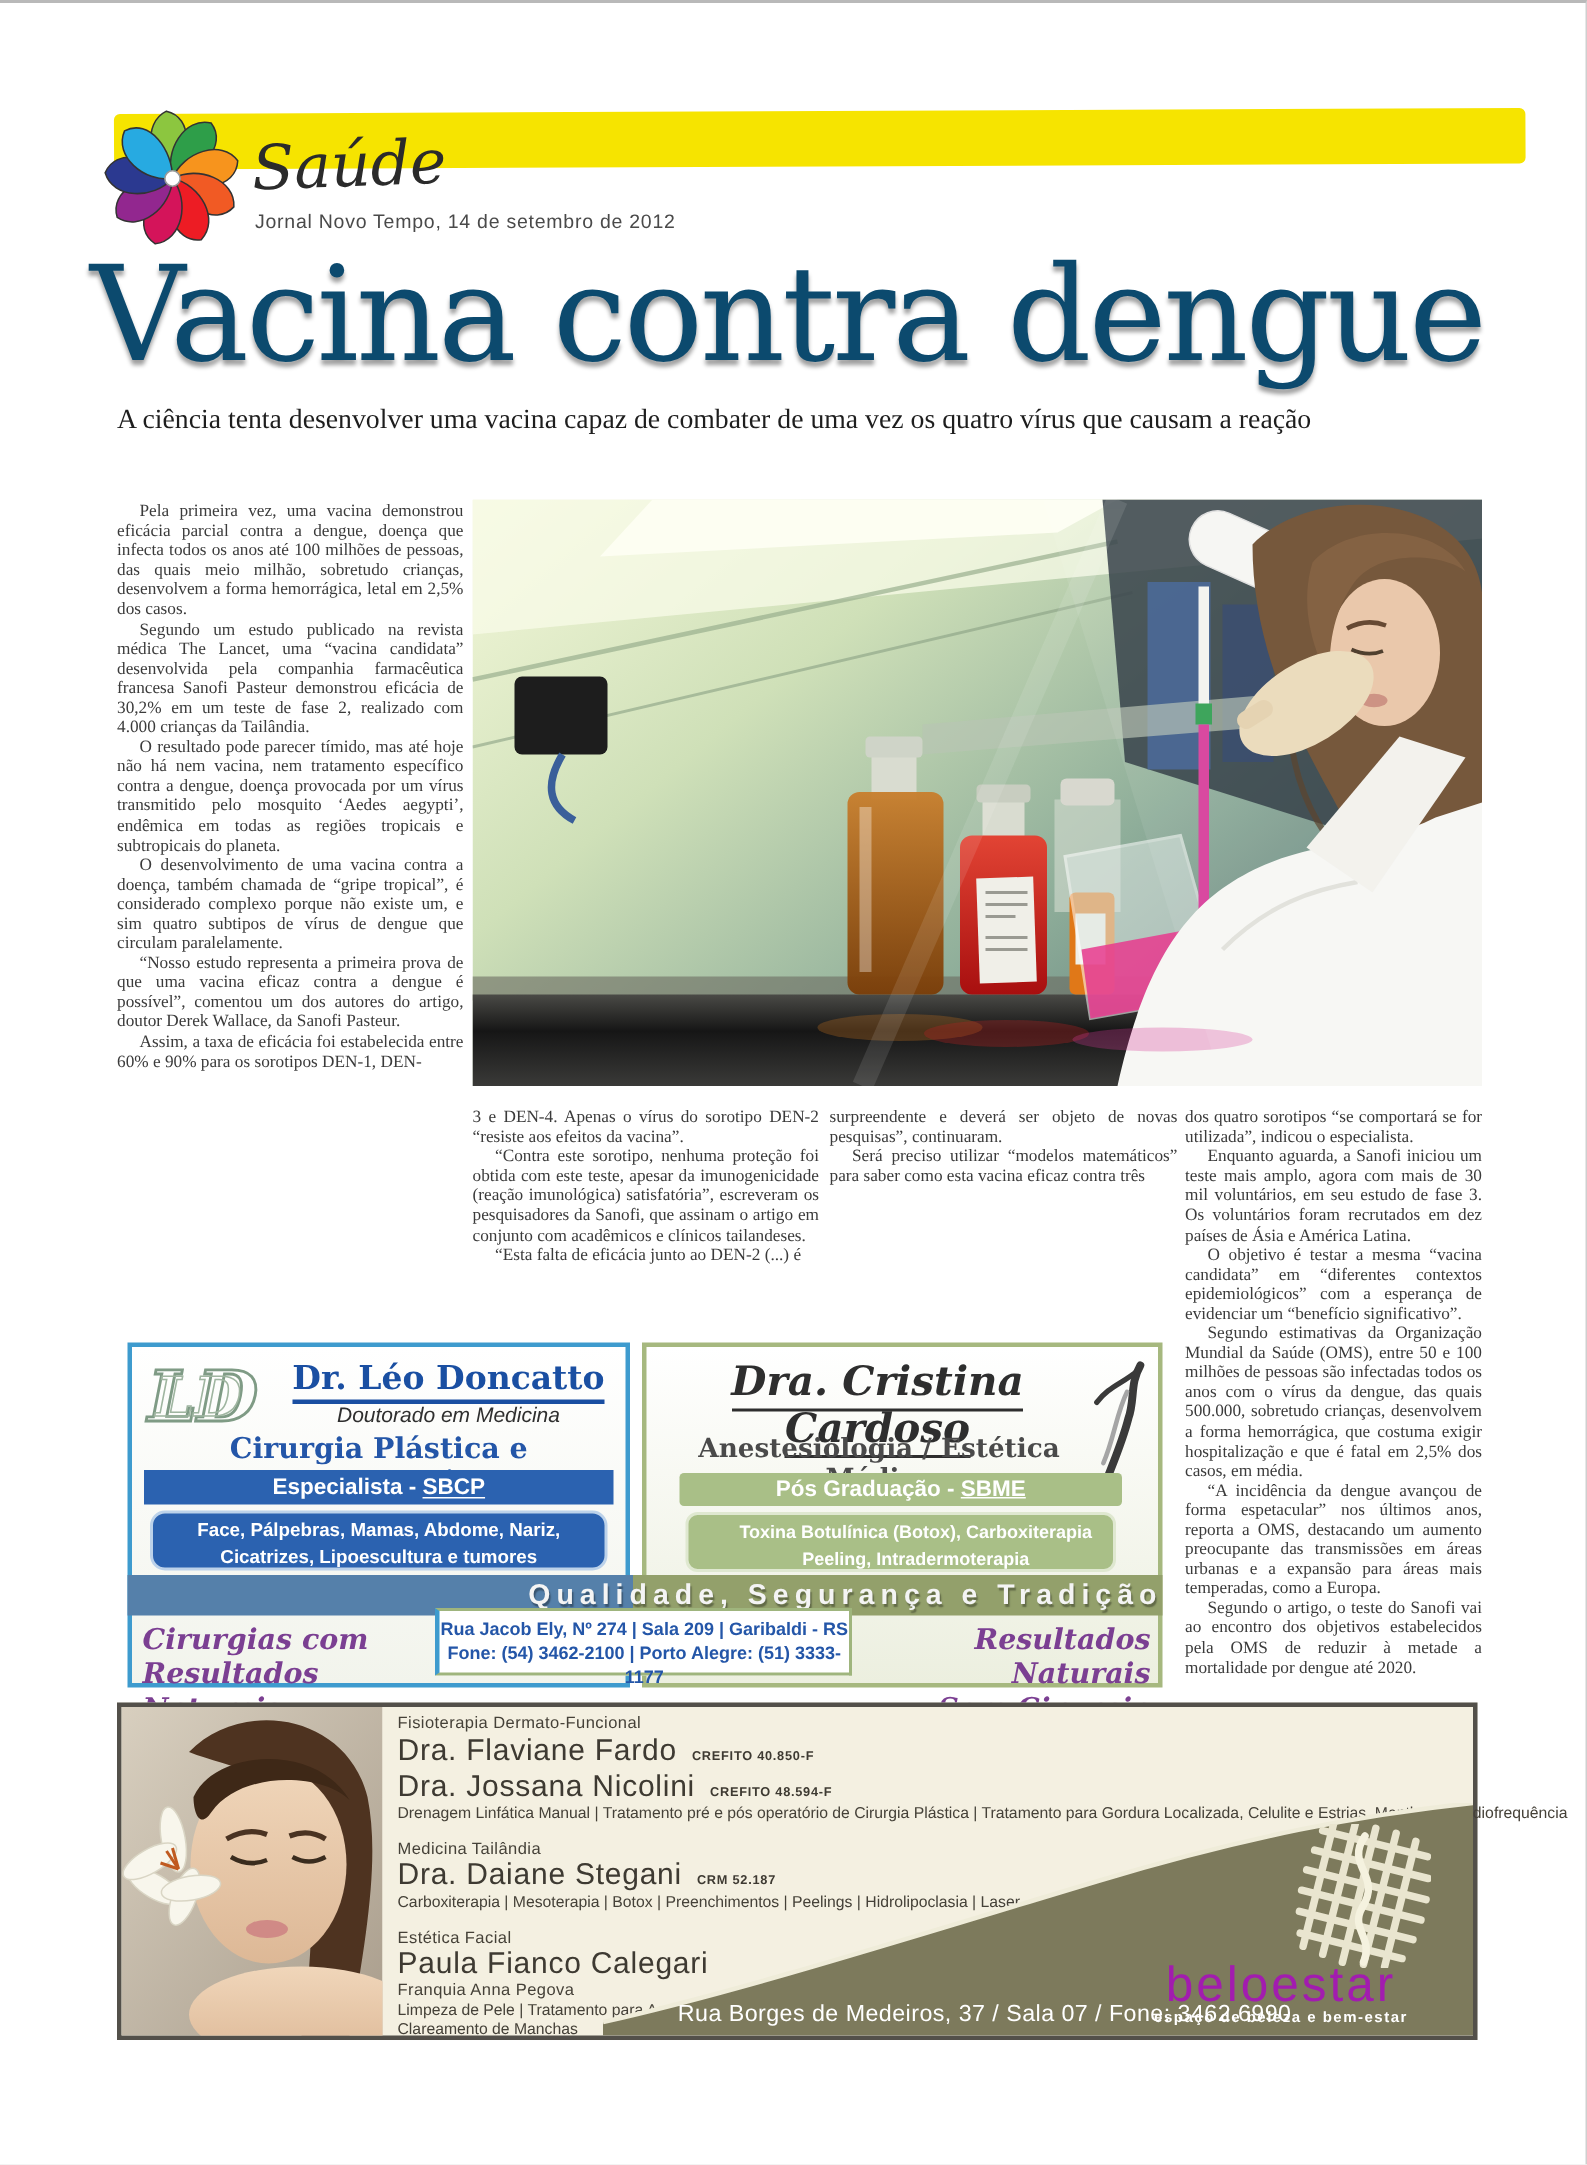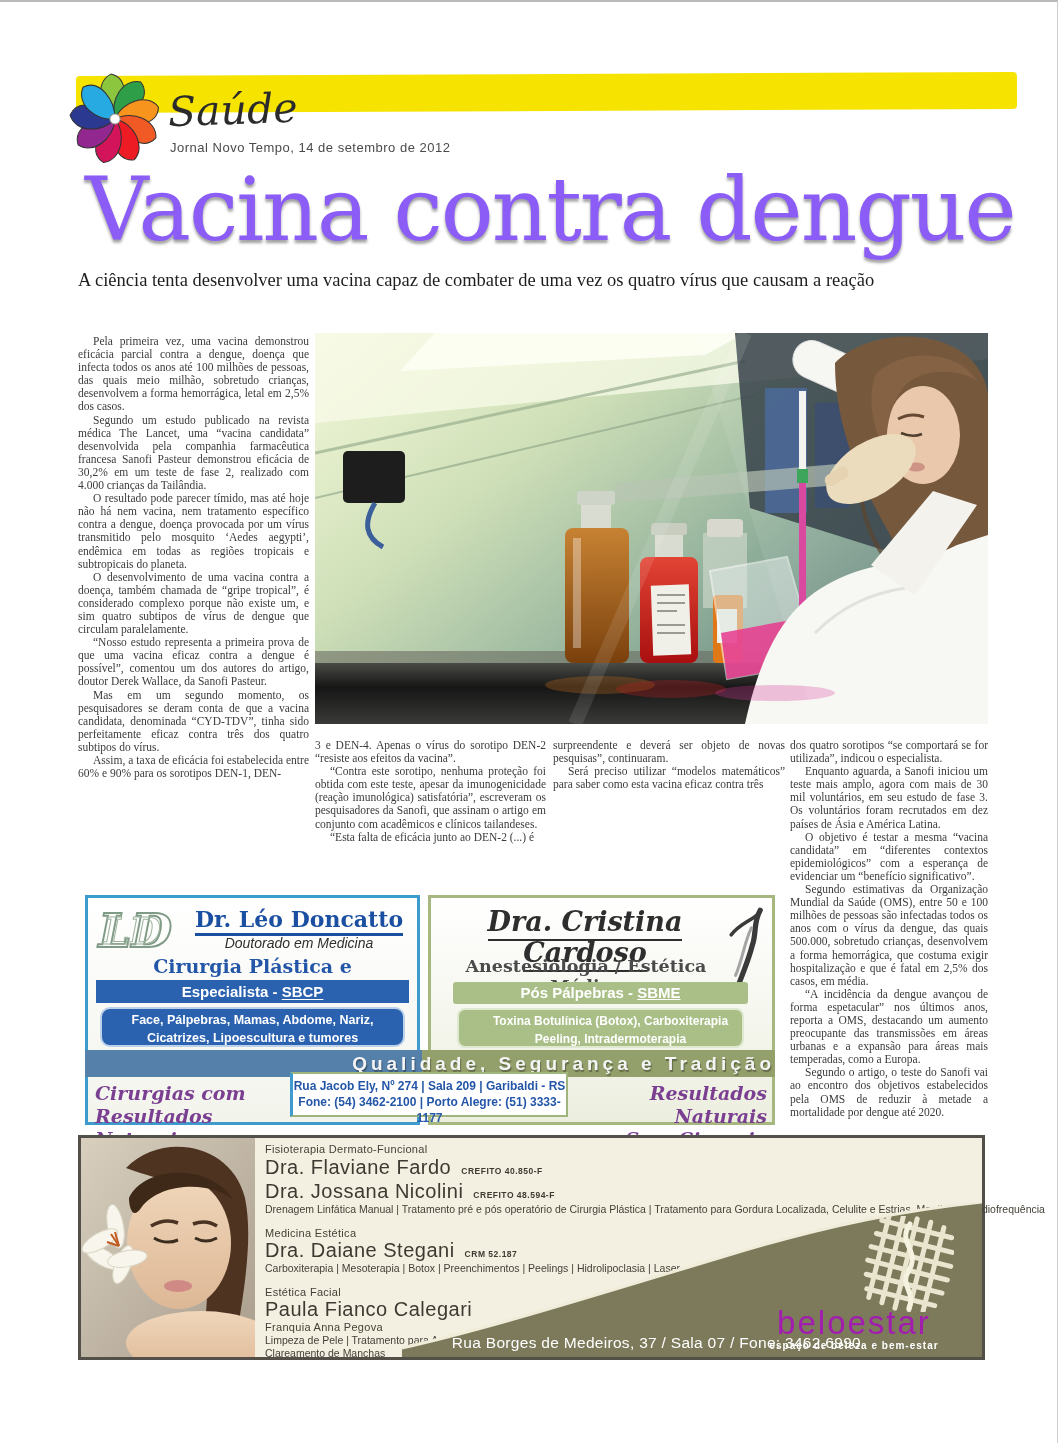--- a/index.html
+++ b/index.html
@@ -6,22 +6,22 @@
   .page{position:relative;width:1058px;height:1443px;background:#fff;margin:0 auto;
         font-family:"Liberation Sans",sans-serif;overflow:hidden;
         border-top:2px solid #b9b9b9;border-right:1px solid #cfcfcf;box-sizing:border-box;}
   
   .yellow-band{position:absolute;left:76px;top:72px;width:941px;height:37px;background:#F6E400;
                border-radius:4px;transform:rotate(-.25deg);}
   .flower{position:absolute;left:64px;top:66px;width:102px;height:102px;}
   .section-title{position:absolute;left:168px;top:84px;font-family:"DejaVu Serif",serif;
                  font-style:italic;font-size:41px;color:#2b2b2b;transform:rotate(-2deg);}
   .masthead-date{position:absolute;left:170px;top:138px;font-size:13px;color:#4a4a4a;letter-spacing:.5px;}
-  .headline{position:absolute;left:85px;top:156px;width:914px;font-family:"DejaVu Serif",serif;
-            font-size:88px;letter-spacing:-2px;color:#8b5cf6;white-space:nowrap;
+  .headline{position:absolute;left:60px;top:156px;width:914px;font-family:"DejaVu Serif",serif;
+            font-size:88px;letter-spacing:-2px;color:#0c4a6e;white-space:nowrap;
             text-shadow:0 3px 3px rgba(0,0,0,.38),0 -1px 0 rgba(255,255,255,.6);}
   .subhead{position:absolute;left:78px;top:268px;width:912px;font-family:"Liberation Serif",serif;
            font-size:18.5px;color:#1e1e1e;}
   
   .col{position:absolute;font-family:"Liberation Serif",serif;font-size:11.5px;line-height:13.1px;
        text-align:justify;color:#3b3b3b;overflow:hidden;}
   .col p{margin:0;text-indent:15px;}
   .col.cont p:first-child{text-indent:0;}
   .col1{left:78px;top:333px;width:231px;height:558px;}
   .col2{left:315px;top:737px;width:231px;height:158px;}
@@ -134,21 +134,20 @@
   <div class="masthead-date">Jornal Novo Tempo, 14 de setembro de 2012</div>
   <div class="headline">Vacina contra dengue</div>
   <div class="subhead">A ciência tenta desenvolver uma vacina capaz de combater de uma vez os quatro vírus que causam a reação</div>
 
   <div class="col col1">
       <p>Pela primeira vez, uma vacina demonstrou eficácia parcial contra a dengue, doença que infecta todos os anos até 100 milhões de pessoas, das quais meio milhão, sobretudo crianças, desenvolvem a forma hemorrágica, letal em 2,5% dos casos.</p>
       <p>Segundo um estudo publicado na revista médica The Lancet, uma “vacina candidata” desenvolvida pela companhia farmacêutica francesa Sanofi Pasteur demonstrou eficácia de 30,2% em um teste de fase 2, realizado com 4.000 crianças da Tailândia.</p>
       <p>O resultado pode parecer tímido, mas até hoje não há nem vacina, nem tratamento específico contra a dengue, doença provocada por um vírus transmitido pelo mosquito ‘Aedes aegypti’, endêmica em todas as regiões tropicais e subtropicais do planeta.</p>
       <p>O desenvolvimento de uma vacina contra a doença, também chamada de “gripe tropical”, é considerado complexo porque não existe um, e sim quatro subtipos de vírus de dengue que circulam paralelamente.</p>
       <p>“Nosso estudo representa a primeira prova de que uma vacina eficaz contra a dengue é possível”, comentou um dos autores do artigo, doutor Derek Wallace, da Sanofi Pasteur.</p>
-      <p>Mas em um segundo momento, os pesquisadores se deram conta de que a vacina candidata, denominada “CYD-TDV”, tinha sido perfeitamente eficaz contra três dos quatro subtipos do vírus.</p>
       <p>Assim, a taxa de eficácia foi estabelecida entre 60% e 90% para os sorotipos DEN-1, DEN-</p>
     </div>
 
   <svg class="photo" viewBox="0 0 673 391" preserveAspectRatio="none">
     <defs>
       <linearGradient id="bgG" x1="0" y1="0" x2="1" y2="0.7">
         <stop offset="0" stop-color="#f4f8da"></stop>
           <stop offset=".35" stop-color="#cfe0b8"></stop>
         <stop offset=".7" stop-color="#8fae9a"></stop>
           <stop offset="1" stop-color="#5c7a78"></stop>
@@ -275,21 +274,21 @@
 
     <div class="ad-box ad-cardoso">
       <div class="car-name"><span>Dra. Cristina Cardoso</span></div>
       <svg class="car-fig" viewBox="0 0 50 100">
         <path d="M40,6 C32,20 36,32 31,46 C27,62 21,76 14,94" stroke="#3A3A3A" stroke-width="6" fill="none" stroke-linecap="round"></path>
         <path d="M38,10 C26,20 16,22 7,34" stroke="#3A3A3A" stroke-width="4" fill="none" stroke-linecap="round"></path>
         <path d="M30,26 C22,42 20,62 12,80" stroke="#A5A5A5" stroke-width="3.5" fill="none" stroke-linecap="round"></path>
       </svg>
       <div class="car-sub">Anestesiologia / Estética Médica</div>
       <div class="car-bar">
-        <span>Pós Pálpebras - </span><u>SBME</u>
+        <span>Pós Graduação - </span><u>SBME</u>
       </div>
       <div class="car-proc">
         <div>Toxina Botulínica (Botox), Carboxiterapia</div>
         <div>Peeling, Intradermoterapia</div>
       </div>
       <div class="car-mail">criscardoso@terra.com.br</div>
     </div>
 
     <div class="banner">
       <div class="half-l"></div>
@@ -347,21 +346,21 @@
             <path d="M0,0 l-4,-14"></path>
           </g>
       </g>
     </svg>
 
     <div class="b-cat" style="top:5px">Fisioterapia Dermato-Funcional</div>
     <div class="b-name" style="top:18px"><span>Dra. Flaviane Fardo</span><span class="b-reg">CREFITO 40.850-F</span></div>
     <div class="b-name" style="top:42px"><span>Dra. Jossana Nicolini</span><span class="b-reg">CREFITO 48.594-F</span></div>
     <div class="b-srv" style="top:65px">Drenagem Linfática Manual  |  Tratamento pré e pós operatório de Cirurgia Plástica  |  Tratamento para Gordura Localizada, Celulite e Estrias, Manthus e Radiofrequência</div>
 
-    <div class="b-cat" style="top:89px">Medicina Estética</div>
+    <div class="b-cat" style="top:89px">Medicina Tailândia</div>
     <div class="b-name" style="top:101px"><span>Dra. Daiane Stegani</span><span class="b-reg">CRM 52.187</span></div>
     <div class="b-srv" style="top:124px">Carboxiterapia  |  Mesoterapia  |  Botox  |  Preenchimentos  |  Peelings  |  Hidrolipoclasia  |  Laser</div>
 
     <div class="b-cat" style="top:148px">Estética Facial</div>
     <div class="b-name" style="top:160px">Paula Fianco Calegari</div>
     <div class="b-cat" style="top:183px">Franquia Anna Pegova</div>
     <div class="b-srv" style="top:196px;width:440px">Limpeza de Pele  |  Tratamento para Acne  |  Hidratação e Esfoliação</div>
     <div class="b-srv" style="top:209px">Clareamento de Manchas</div>
 
     <svg class="belo-swoosh" viewBox="0 0 580 155" preserveAspectRatio="none">

